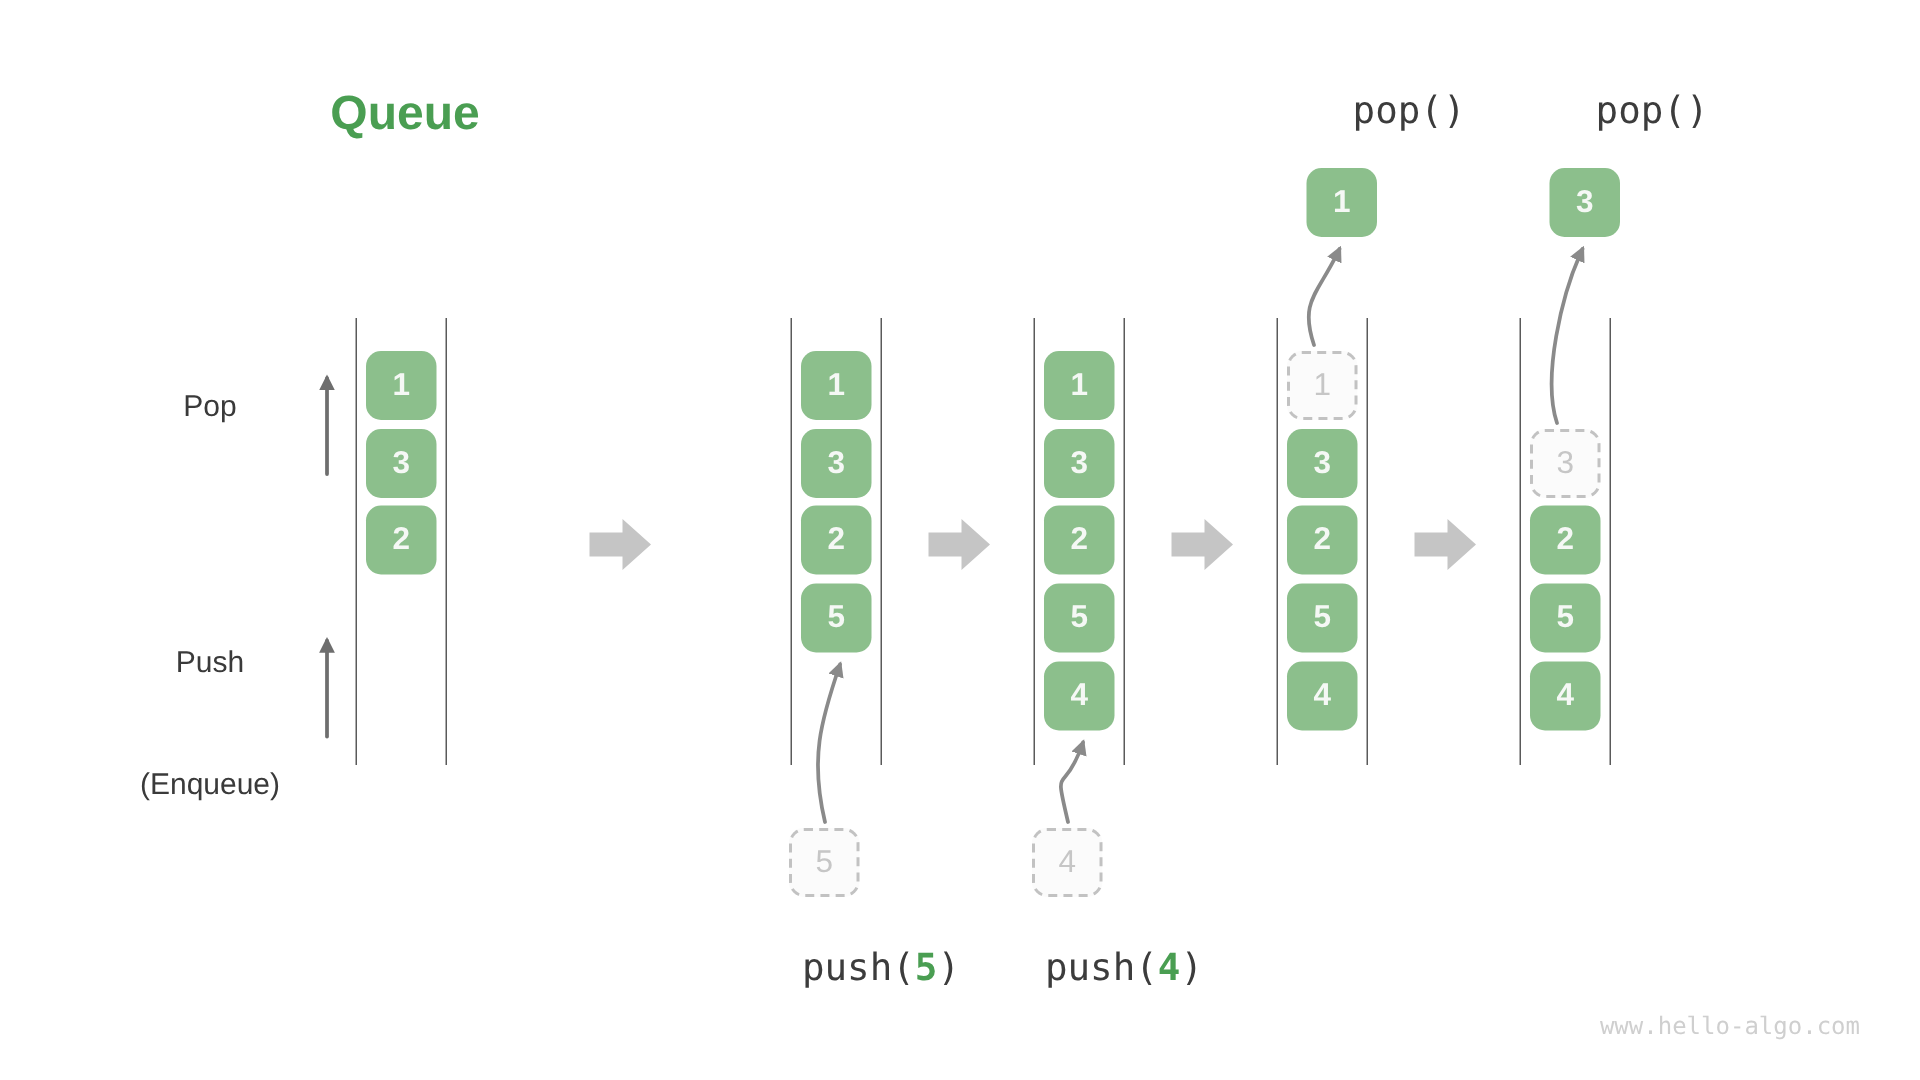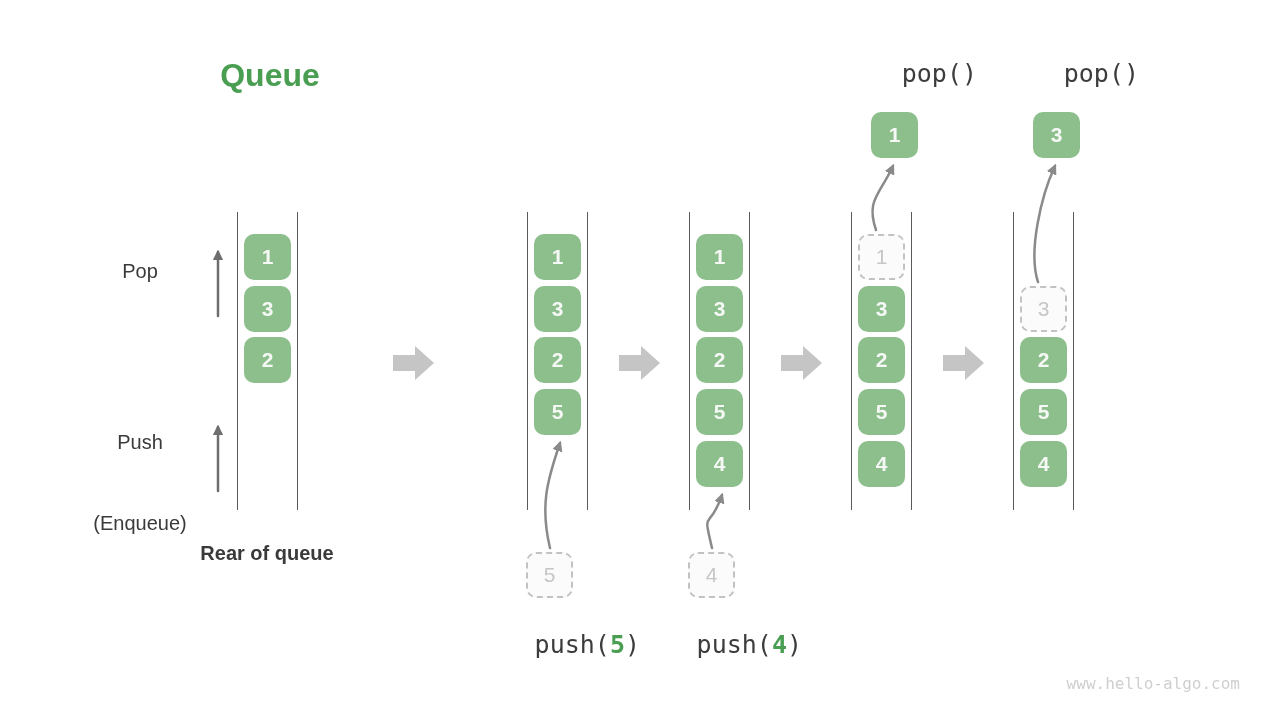--- a/index.html
+++ b/index.html
@@ -53,21 +53,20 @@
       <path d="M876,230 C866,200 879,196 893,166" class="curve-arrow" marker-end="url(#ah)"></path>
       <path d="M1038,282 C1028,252 1041,196 1055,166" class="curve-arrow" marker-end="url(#ah)"></path>
       <polygon points="393,355 415,355 415,346 434,363 415,380 415,371 393,371" class="block-arrow"></polygon>
       <polygon points="619,355 641,355 641,346 660,363 641,380 641,371 619,371" class="block-arrow"></polygon>
       <polygon points="781,355 803,355 803,346 822,363 803,380 803,371 781,371" class="block-arrow"></polygon>
       <polygon points="943,355 965,355 965,346 984,363 965,380 965,371 943,371" class="block-arrow"></polygon>
     </svg>
 
   <div id="title" class="abs">Queue</div>
 
-  <div class="abs big-label" style="left:167px;top:542px;">Rear of queue</div>
 
   <div class="abs side-label bold" style="left:40px;top:260px;">Pop</div>
   <div class="abs side-label bold" style="left:40px;top:431px;">Push</div>
   <div class="abs side-label" style="left:40px;top:468px;margin-top:44px;">(Enqueue)</div>
 
   <div id="watermark" class="abs mono">www.hello-algo.com</div>
 
   <div id="generated">
       <div class="abs queue-col" style="left: 237px;"></div>
       <div class="abs cell" style="left: 244px; top: 234px;">1</div>

